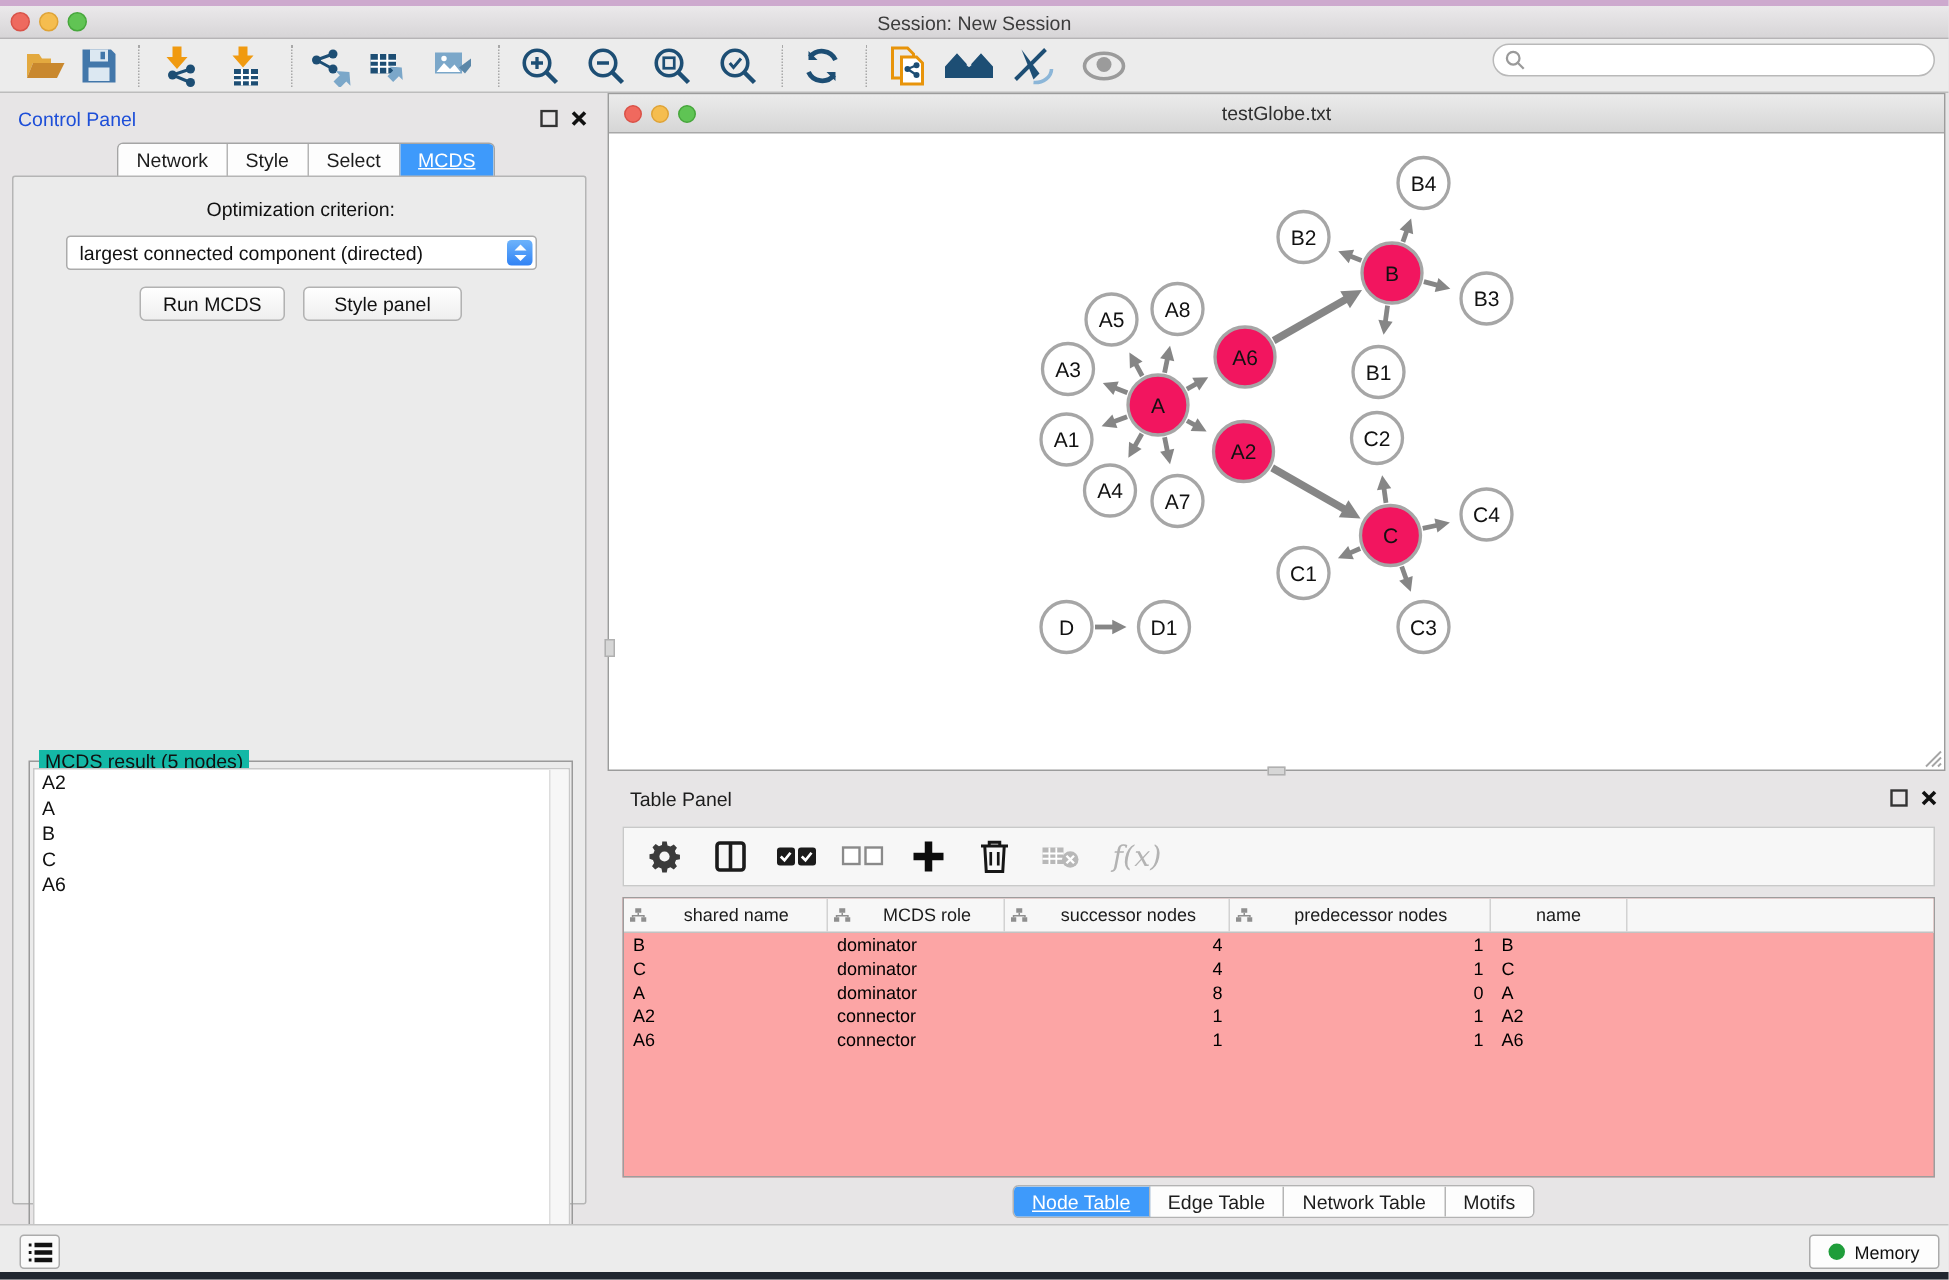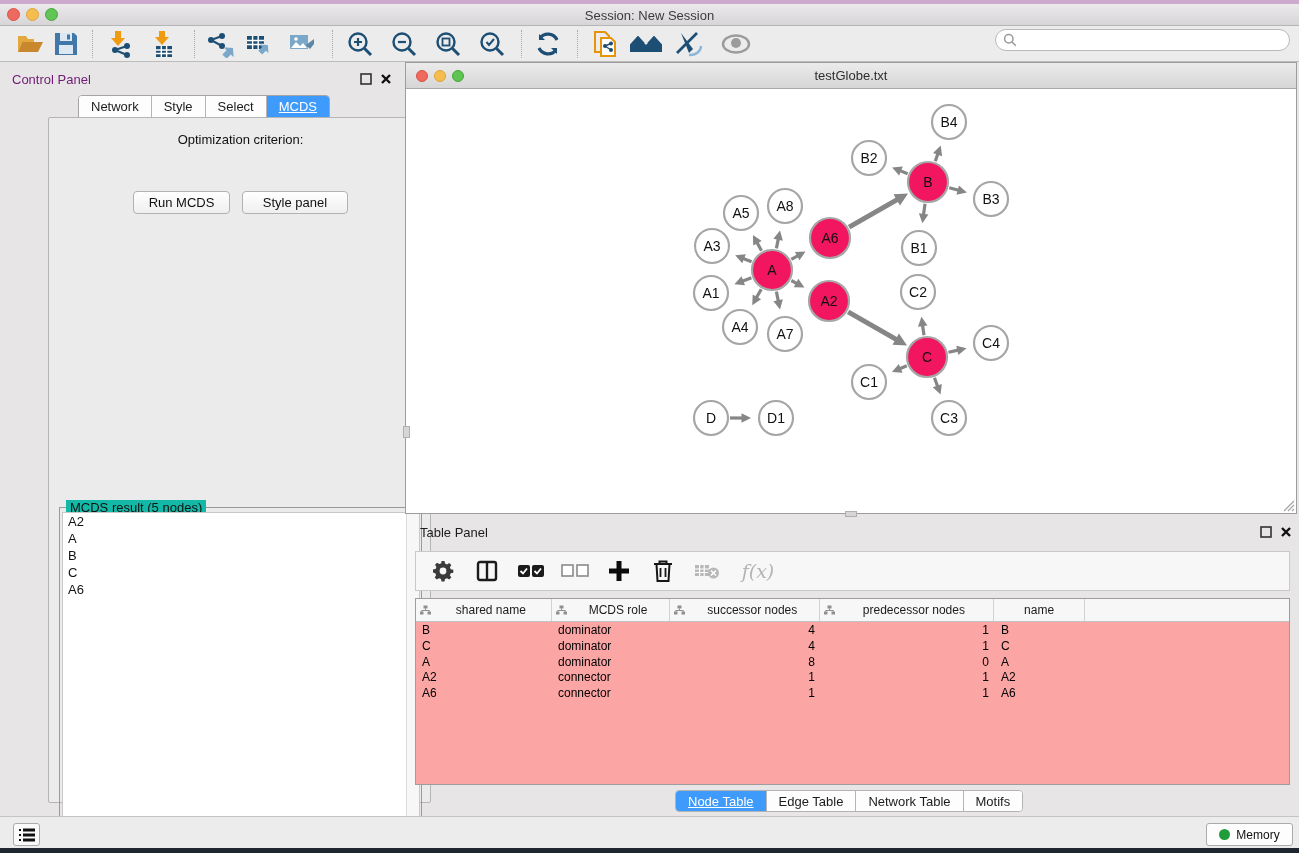--- a/index.html
+++ b/index.html
@@ -21,31 +21,31 @@
     border-bottom:1px solid #bcbcbc; }
   .tb-btn { top:2px; width:36px; height:32px; display:flex; align-items:center; justify-content:center; }
   .tb-sep { top:4px; width:1px; height:28px; border-left:1px dotted #a8a8a8; }
   #search-wrap { left:995px; top:3px; width:295px; height:22px; }
   #search-input { width:295px; height:22px; border:1px solid #b9b9b9; border-radius:12px;
     padding:0 8px 0 26px; font-size:12px; background:#fff; outline:none; }
   #search-icon { position:absolute; left:8px; top:4px; }
 
   
   #control-panel { left:8px; top:66px; width:383px; height:744px; }
-  #cp-title { left:4px; top:6px; font-size:13px; color:#701a75; }
+  #cp-title { left:4px; top:6px; font-size:13px; color:#1d4ed8; }
   #cp-float { left:352px; top:7px; } #cp-close { left:372px; top:7px; }
   .win-btn { width:12px; height:12px; }
   #cp-tabs { left:70px; top:29px; height:34px; display:flex; border:1px solid #a5a5a5;
     border-radius:4px; overflow:hidden; background:#fff; }
   .seg-tab { padding:3px 12px 0 12px; font-size:13px; color:#1c1c1c; border-right:1px solid #b5b5b5;
     height:22px; background:#fdfdfd; }
   .seg-tab:last-child { border-right:none; }
   .seg-tab.active { background:#3e9afb; color:#fff;text-decoration:underline; }
   #cp-body { left:0; top:51px; width:383px; height:686px; background:#ebebeb;
-    border:1px solid #b5b5b5; border-radius:2px;margin-left:40px; }
+    border:1px solid #b5b5b5; border-radius:2px; }
   #opt-label { left:0; top:14px; width:383px; text-align:center; font-size:13px; color:#111; }
   #criterion-select { left:35px; top:39px; width:314px; height:23px; background:#fff;
     border:1px solid #ababab; border-radius:3px; font-size:13px; color:#111;
     display:flex; align-items:center; padding-left:8px; }
   #criterion-stepper { position:absolute; right:2px; top:2px; width:17px; height:17px;
     background:linear-gradient(#6db3fb,#3183f5); border-radius:3px; }
   .chev { position:absolute; left:4.5px; width:0; height:0; border-left:4px solid transparent;
     border-right:4px solid transparent; }
   .chev.up { top:3px; border-bottom:4px solid #fff; }
   .chev.down { bottom:3px; border-top:4px solid #fff; }
@@ -273,20 +273,27 @@
       <path d="M2 2l8 8M10 2l-8 8" stroke="#111" stroke-width="2.4"></path>
     </svg>
   <div id="cp-tabs" class="abs">
       <div class="seg-tab">Network</div>
       <div class="seg-tab">Style</div>
       <div class="seg-tab">Select</div>
       <div class="seg-tab active">MCDS</div>
     </div>
   <div id="cp-body" class="abs">
     <div id="opt-label" class="abs">Optimization criterion:</div>
+    <div id="criterion-select" class="abs">
+      <span>largest connected component (directed)</span>
+      <span id="criterion-stepper">
+        <span class="chev up"></span>
+          <span class="chev down"></span>
+      </span>
+    </div>
     <div id="run-mcds-button" class="cp-button abs">Run MCDS</div>
     <div id="close-panel-button" class="cp-button abs">Style panel</div>
     <div id="mcds-groupbox" class="abs">
       <span id="mcds-legend">MCDS result (5 nodes)</span>
       <div id="mcds-list">
         <div id="mcds-scrollbar"></div>
       <div class="mcds-item">A2</div>
           <div class="mcds-item">A</div>
           <div class="mcds-item">B</div>
           <div class="mcds-item">C</div>

